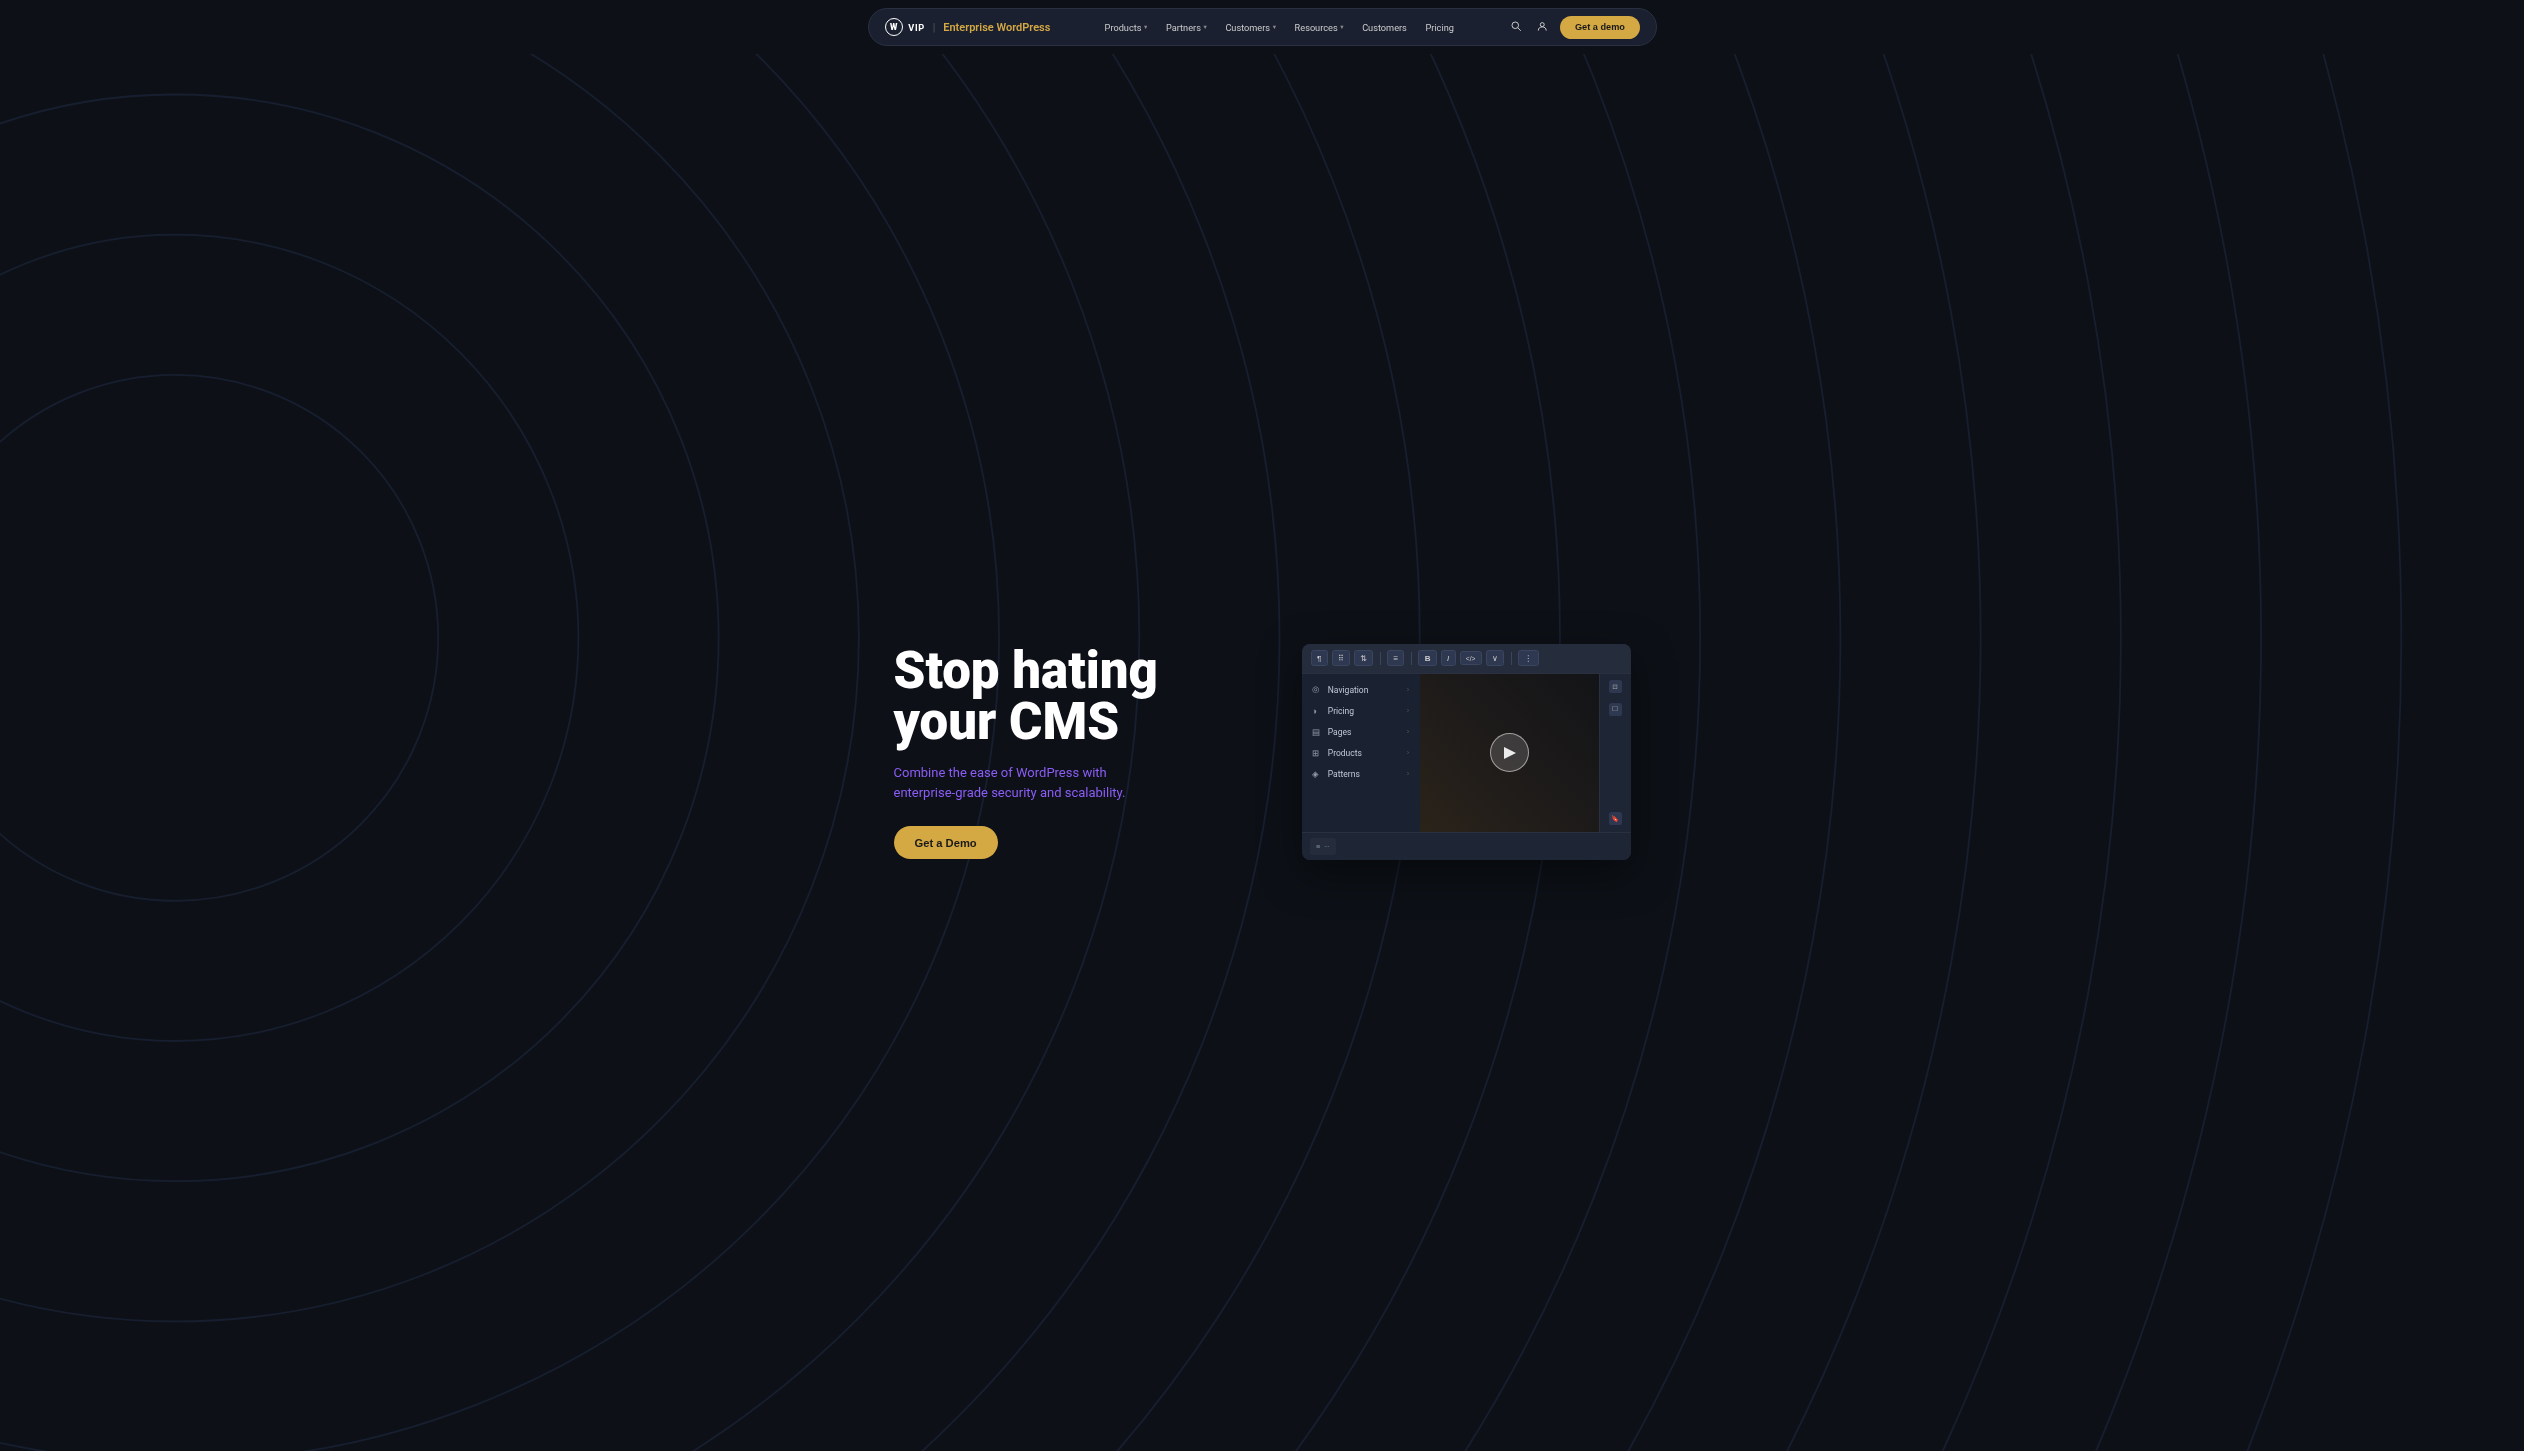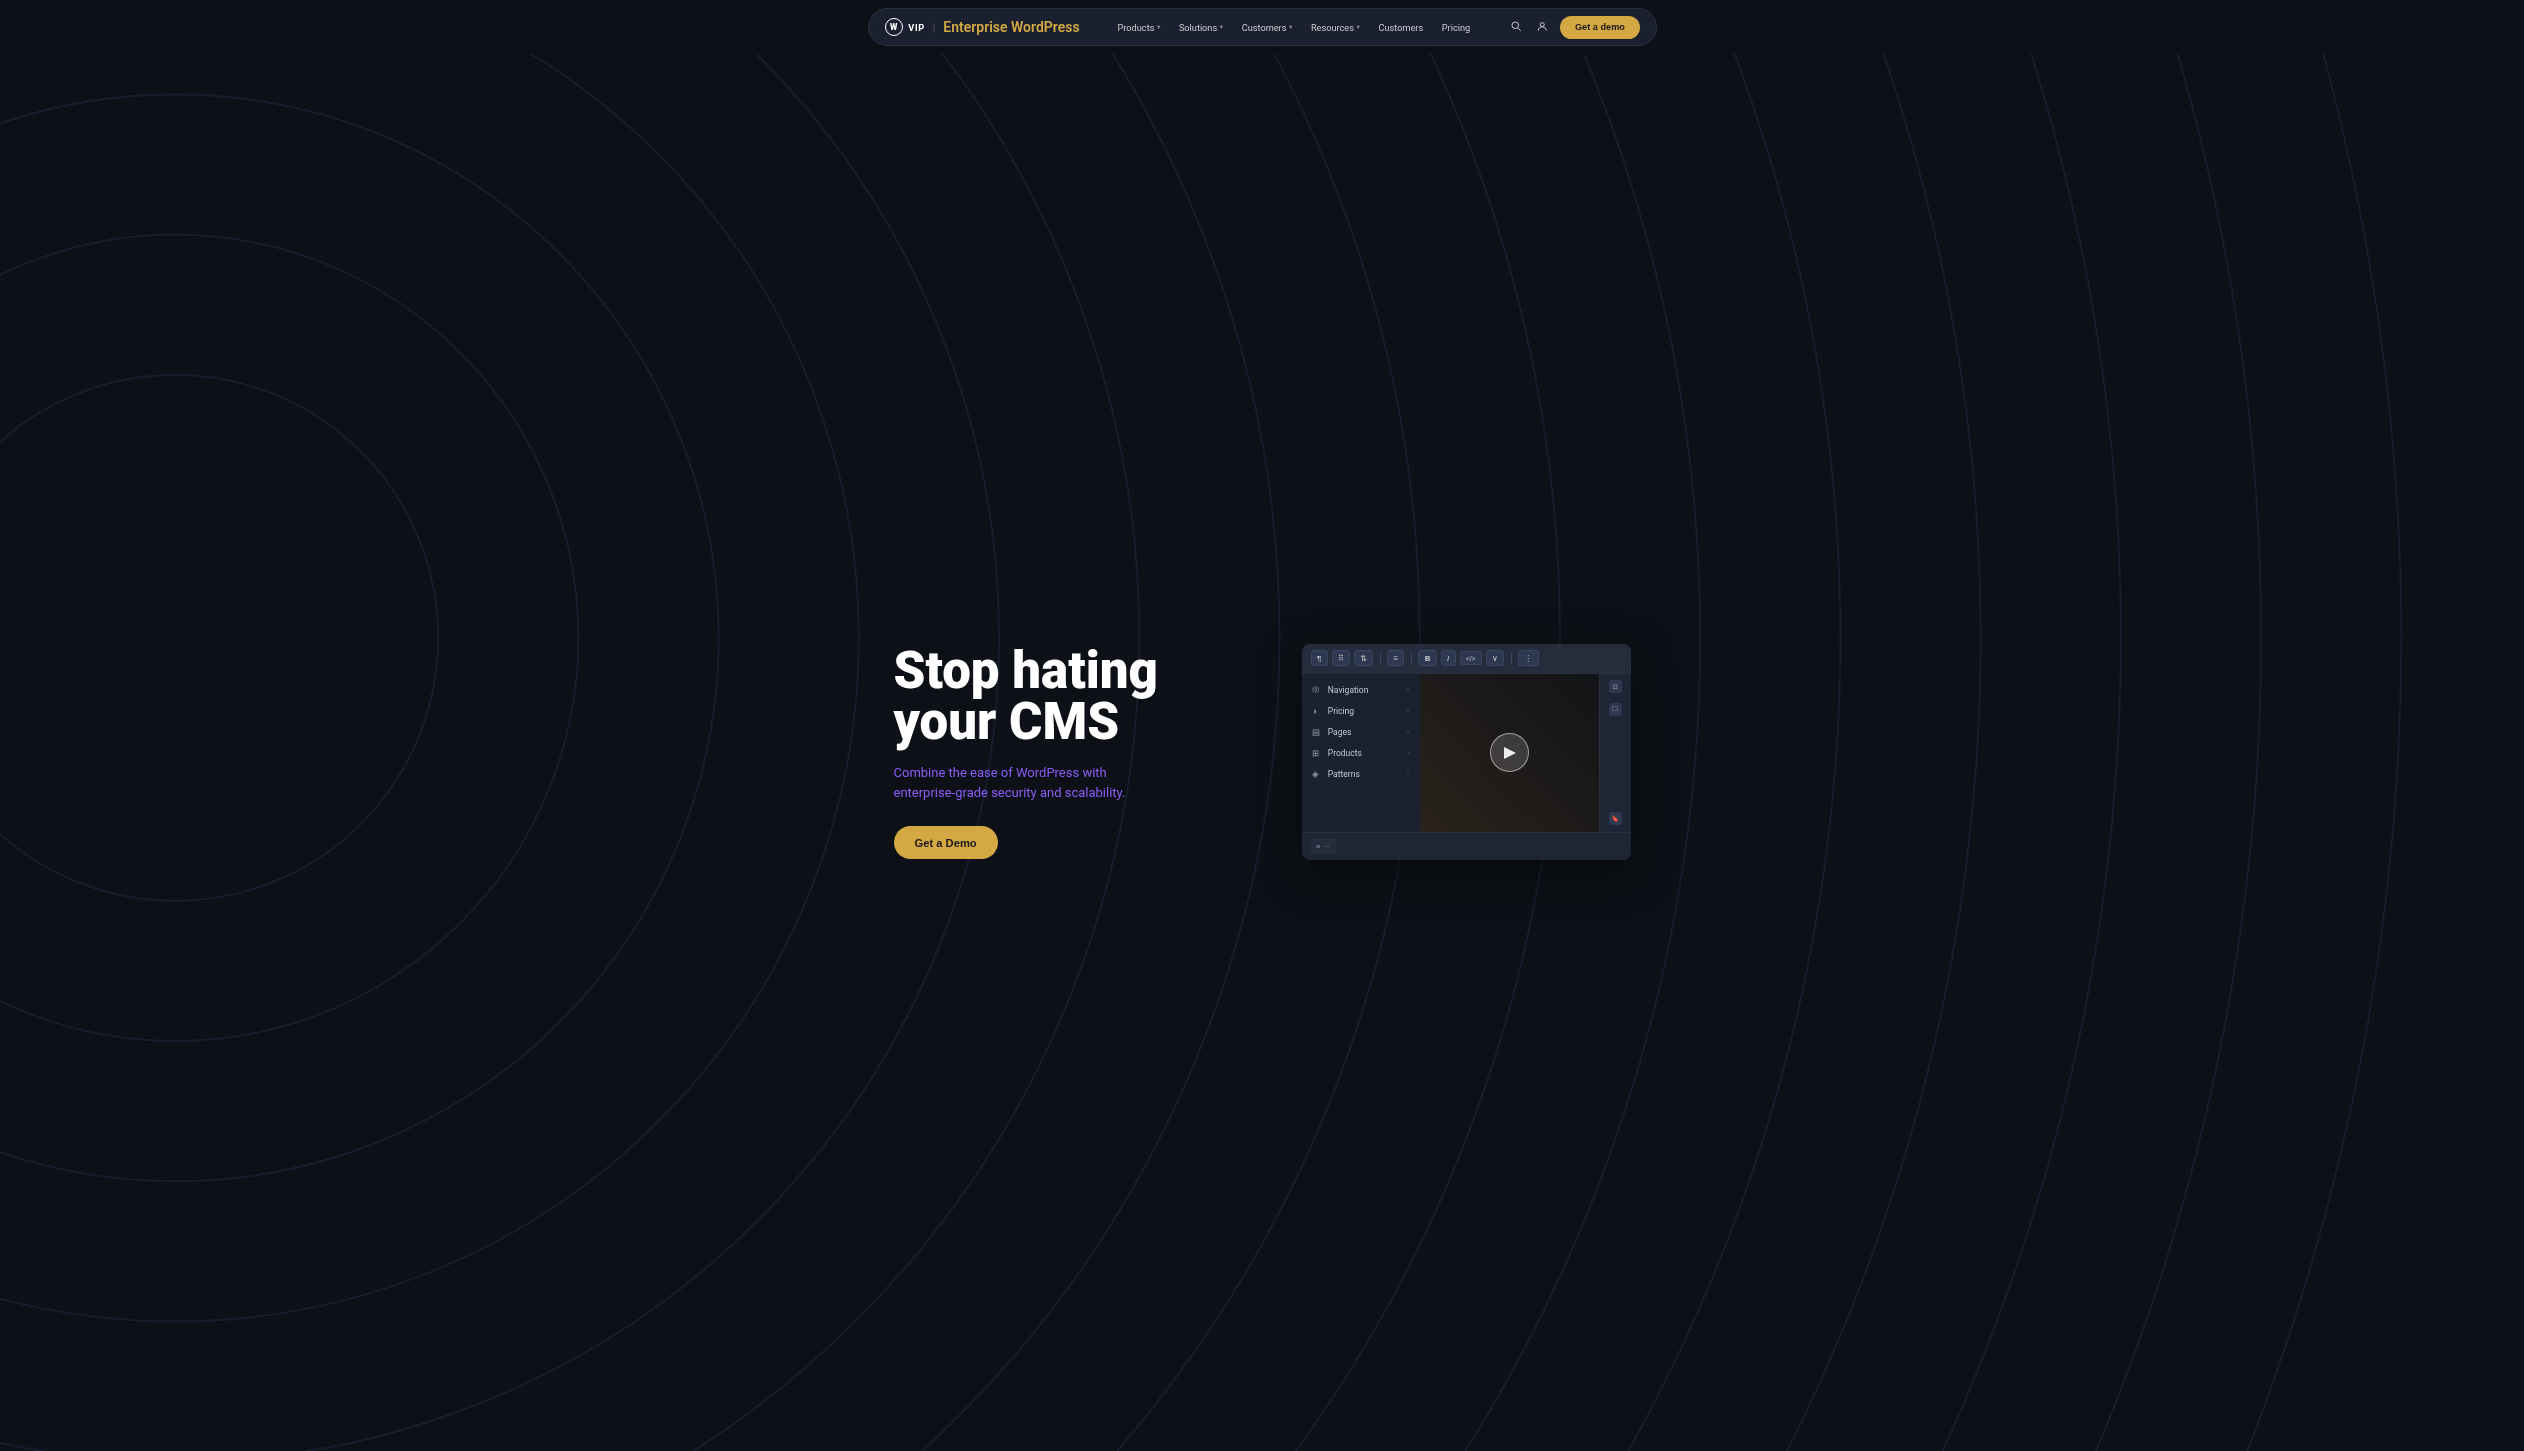--- a/index.html
+++ b/index.html
@@ -63,21 +63,21 @@
       text-align: right;
     }
 
     .nav-logo-divider {
       color: #555;
       margin: 0 2.6px;
     }
 
     .nav-logo-enterprise {
       color: #d4a843;
-      font-size: 14px;
+      font-size: 11px;
       font-weight: 600;
     }
 
     .nav-links {
       display: flex;
       align-items: center;
       gap: 2.6px;
       list-style: none;
     }
 
@@ -375,21 +375,21 @@
 
     <ul class="nav-links">
       <li>
         <a href="#">
           <span>Products</span>
           <span class="chevron">▾</span>
         </a>
       </li>
       <li>
         <a href="#">
-          <span>Solutions</span>
+          <span>Partners</span>
           <span class="chevron">▾</span>
         </a>
       </li>
       <li>
         <a href="#">
           <span>Customers</span>
           <span class="chevron">▾</span>
         </a>
       </li>
       <li>

